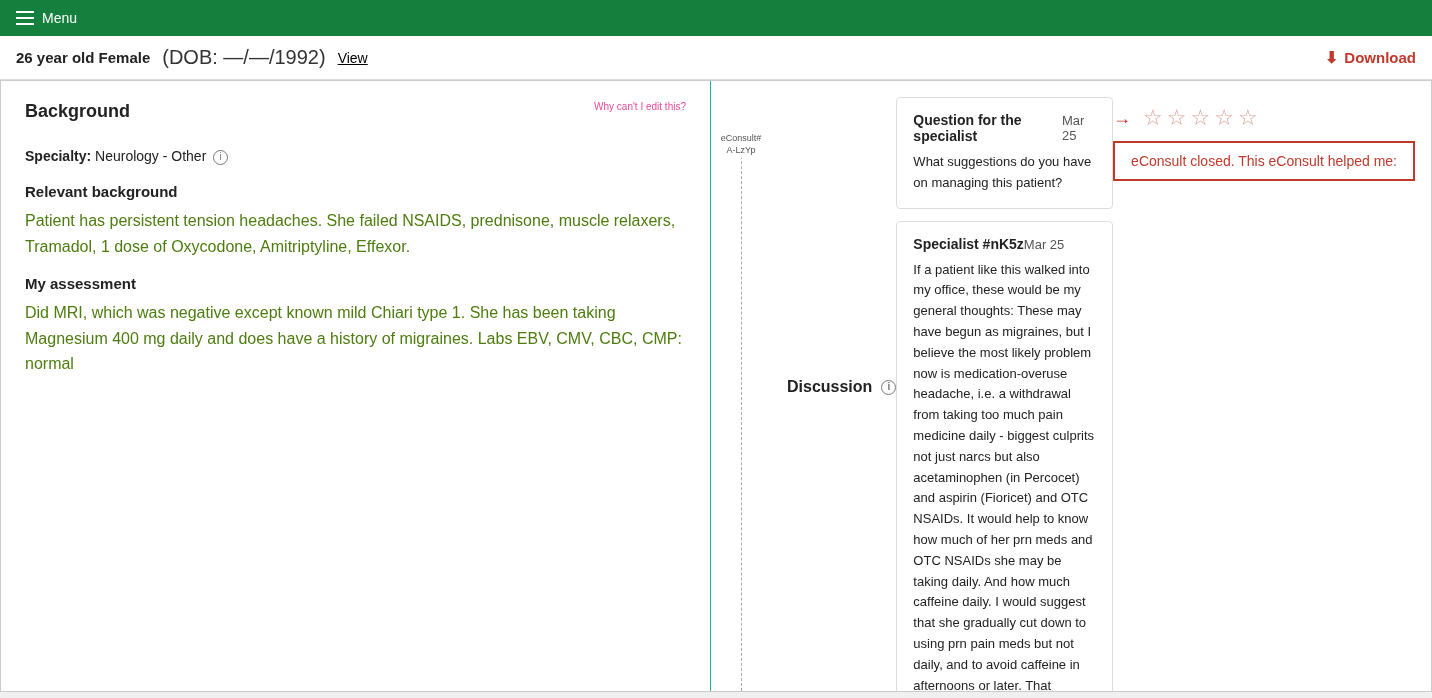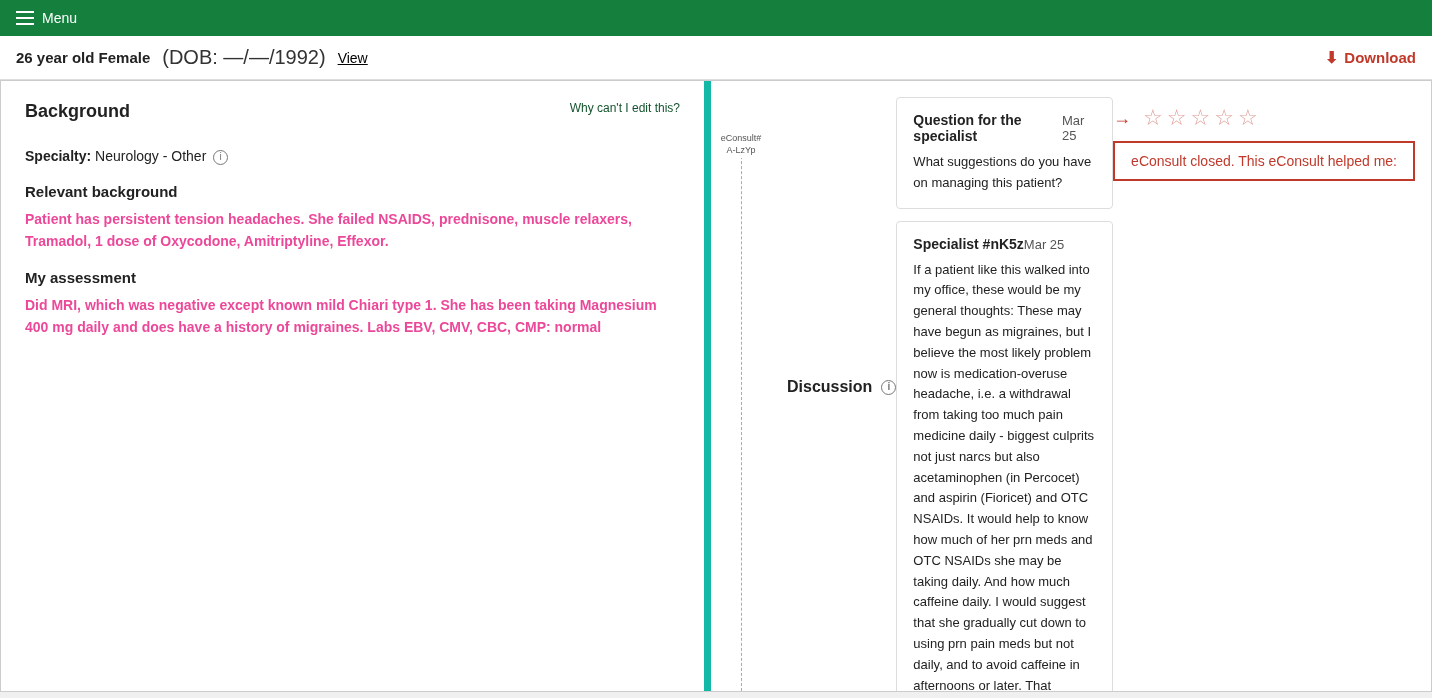--- a/index.html
+++ b/index.html
@@ -70,37 +70,37 @@
       display: flex;
       height: calc(698px - 40px - 46px);
       border: 1px solid #ccc;
       background: #fff;
     }
 
     
     .left-panel {
       flex: 0 0 710px;
       padding: 20px 24px;
-      border-right: 7px solid #14b8a6;
+      border-right: 1px solid #14b8a6;
       overflow-y: auto;
     }
     .left-panel h2 {
       font-size: 18px;
       font-weight: bold;
       margin-bottom: 12px;
     }
     .left-panel-header {
       display: flex;
       justify-content: space-between;
       align-items: flex-start;
       margin-bottom: 12px;
     }
     .why-edit-link {
-      color: #14532d;
-      font-size: 12px;
+      color: #ec4899;
+      font-size: 10px;
       cursor: pointer;
       text-decoration: none;
       white-space: nowrap;
     }
     .field-label {
       font-weight: bold;
     }
     .field-row {
       margin-bottom: 12px;
       font-size: 14px;
@@ -119,24 +119,23 @@
       vertical-align: middle;
       margin-left: 3px;
     }
     .section-title {
       font-weight: bold;
       font-size: 15px;
       margin-bottom: 8px;
       margin-top: 16px;
     }
     .section-body {
-      font-size: 14px;
+      font-size: 16px;
       line-height: 1.6;
-      color: #ec4899;
-      font-weight: bold;
+      color: #4d7c0f;
     }
 
     
     .right-panel {
       flex: 1;
       display: flex;
       flex-direction: column;
       overflow: hidden;
     }
     .right-panel-inner {

